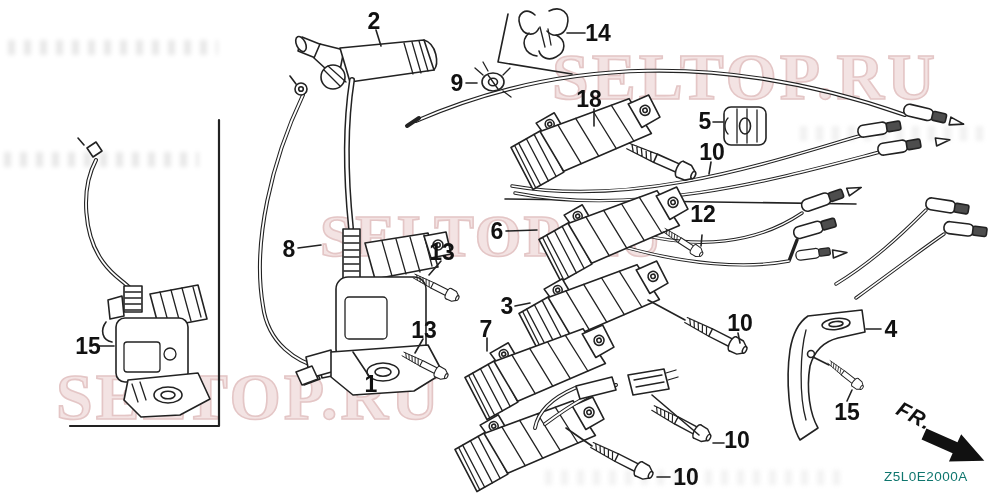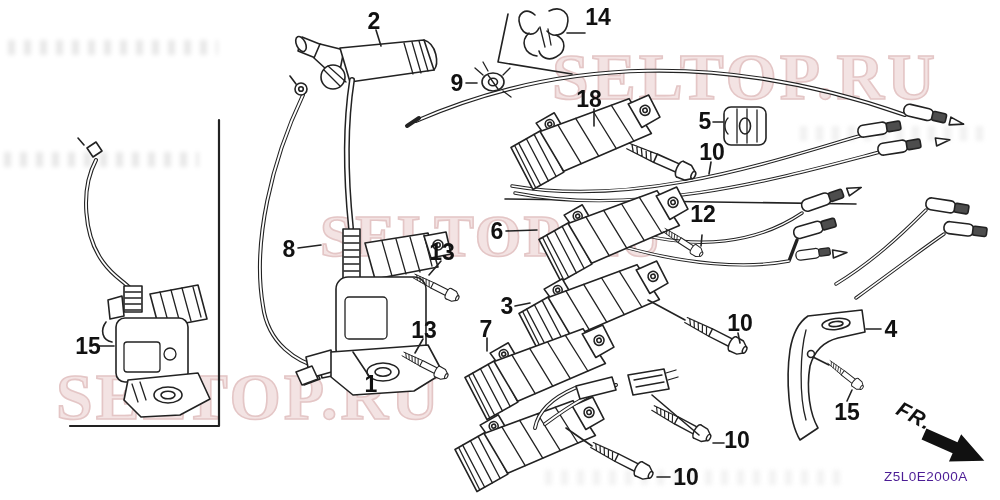--- a/index.html
+++ b/index.html
@@ -32,21 +32,21 @@
   #art .core2{stroke:#fff;stroke-width:1.5;}
   #art .wcore{stroke:#fff;stroke-width:3;}
   #art .thin{stroke-width:1.3;}
   #art .box{stroke-width:2.2;}
   
   .part-label{position:absolute;z-index:3;transform:translate(-50%,-50%);
       font-weight:bold;font-size:23px;color:#111;}
   
   .fr{position:absolute;left:896px;top:404px;z-index:3;font-weight:bold;font-style:italic;
       font-size:21px;letter-spacing:1px;color:#111;transform:rotate(28deg);}
-  .code{position:absolute;left:884px;top:469px;z-index:3;font-size:13.5px;color:#4c1d95;
+  .code{position:absolute;left:884px;top:469px;z-index:3;font-size:13.5px;color:#0f766e;
       letter-spacing:.5px;}
 </style>
 </head>
 <body>
 
 <div id="stage">
 
   <div class="smudge sm1"></div>
   <div class="smudge sm2"></div>
   <div class="smudge sm3"></div>
@@ -269,21 +269,21 @@
     <g transform="translate(924,434) rotate(24)">
       <polygon class="blk" points="0,-6 34,-6 34,-15 66,0 34,15 34,6 0,6"></polygon>
     </g>
   </svg>
 
   <div class="fr">FR.</div>
   <div class="code">Z5L0E2000A</div>
 
   <div id="labels">
       <div class="part-label" style="left: 374px; top: 21px;">2</div>
-      <div class="part-label" style="left: 598px; top: 17px;">14</div>
+      <div class="part-label" style="left: 598px; top: 33px;">14</div>
       <div class="part-label" style="left: 457px; top: 83px;">9</div>
       <div class="part-label" style="left: 589px; top: 99px;">18</div>
       <div class="part-label" style="left: 705px; top: 121px;">5</div>
       <div class="part-label" style="left: 712px; top: 152px;">10</div>
       <div class="part-label" style="left: 497px; top: 231px;">6</div>
       <div class="part-label" style="left: 703px; top: 214px;">12</div>
       <div class="part-label" style="left: 289px; top: 249px;">8</div>
       <div class="part-label" style="left: 442px; top: 252px;">13</div>
       <div class="part-label" style="left: 507px; top: 306px;">3</div>
       <div class="part-label" style="left: 424px; top: 330px;">13</div>

